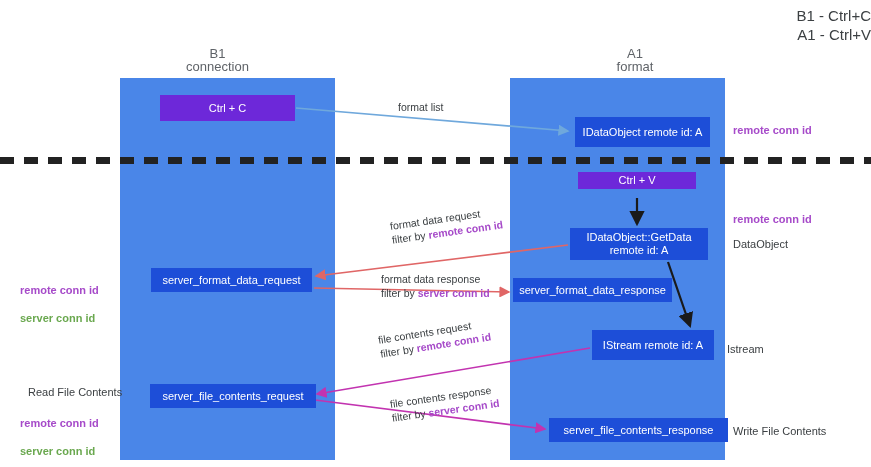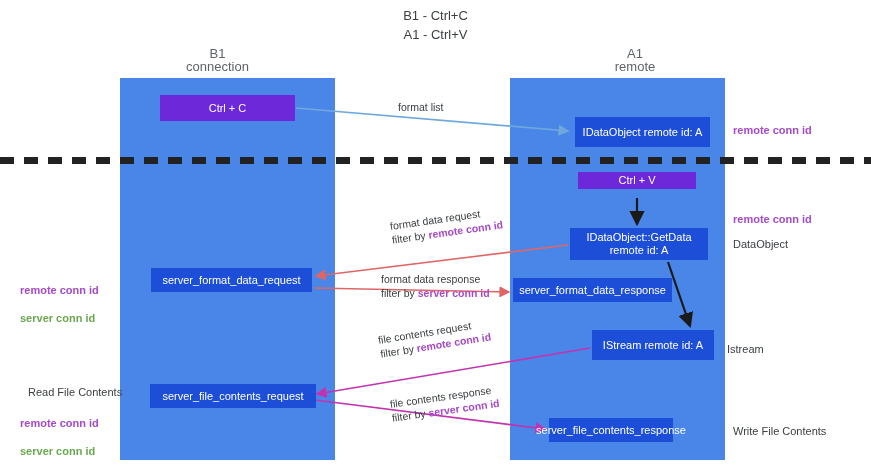--- a/index.html
+++ b/index.html
@@ -1,21 +1,21 @@
 <!DOCTYPE html>
 <html><head>
 <meta charset="utf-8">
 <style>
   html,body{margin:0;padding:0;background:#ffffff;}
   body{width:871px;height:467px;position:relative;overflow:hidden;
        font-family:"Liberation Sans","DejaVu Sans",sans-serif;}
   #stage{position:absolute;inset:0;width:871px;height:467px;}
 
-  .title{position:absolute;left:0;top:6px;width:871px;text-align:center;
-         font-size:13px;color:#3c4043;line-height:19px;white-space:pre-line;}
+  .title{position:absolute;left:0;top:6px;width:871px;text-align:right;
+         font-size:15px;color:#3c4043;line-height:19px;white-space:pre-line;}
 
   .colhead{position:absolute;text-align:center;font-size:13px;color:#5f6368;
            line-height:13px;white-space:pre-line;}
   #head-b1{left:140px;top:47px;width:155px;}
   #head-a1{left:560px;top:47px;width:150px;}
 
   .lane{position:absolute;background:#4a86e8;}
   #lane-b1{left:120px;top:78px;width:215px;height:382px;}
   #lane-a1{left:510px;top:78px;width:215px;height:382px;}
 
@@ -26,21 +26,21 @@
   .orange{background:#1d4ed8;}
 
   #n-ctrlc{left:160px;top:95px;width:135px;height:26px;}
   #n-idataobject{left:575px;top:117px;width:135px;height:30px;}
   #n-ctrlv{left:578px;top:172px;width:118px;height:17px;}
   #n-getdata{left:570px;top:228px;width:138px;height:32px;}
   #n-fmt-req{left:151px;top:268px;width:161px;height:24px;}
   #n-fmt-resp{left:513px;top:278px;width:159px;height:24px;text-align:right;}
   #n-istream{left:592px;top:330px;width:122px;height:30px;}
   #n-file-req{left:150px;top:384px;width:166px;height:24px;}
-  #n-file-resp{left:549px;top:418px;width:124px;height:24px;text-align:right;}
+  #n-file-resp{left:549px;top:418px;width:179px;height:24px;text-align:right;}
 
   .sidelabel{position:absolute;font-size:11px;line-height:14px;
              white-space:pre-line;}
   .purple{color:#a64ac9;font-weight:bold;}
   .greenT{color:#6aa84f;font-weight:bold;}
   .plain{color:#3c4043;}
 
   #sl-remote1{left:733px;top:123px;}
   #sl-remote2{left:733px;top:212px;}
   #sl-dataobject{left:733px;top:237px;}
@@ -70,21 +70,21 @@
 <body>
 
 <div id="stage">
 
   <div class="title">B1 - Ctrl+C
 A1 - Ctrl+V</div>
 
   <div class="colhead" id="head-b1">B1
 connection</div>
   <div class="colhead" id="head-a1">A1
-remote</div>
+format</div>
 
   <div class="lane" id="lane-b1"></div>
   <div class="lane" id="lane-a1"></div>
 
   <svg id="wires" viewBox="0 0 871 467">
     <defs>
       <marker id="ar-blue" markerWidth="7" markerHeight="7" refX="6" refY="3.5" orient="auto">
         <path d="M0,0 L7,3.5 L0,7 z" fill="#6fa8dc"></path>
         </marker>
       <marker id="ar-red" markerWidth="7" markerHeight="7" refX="6" refY="3.5" orient="auto">

